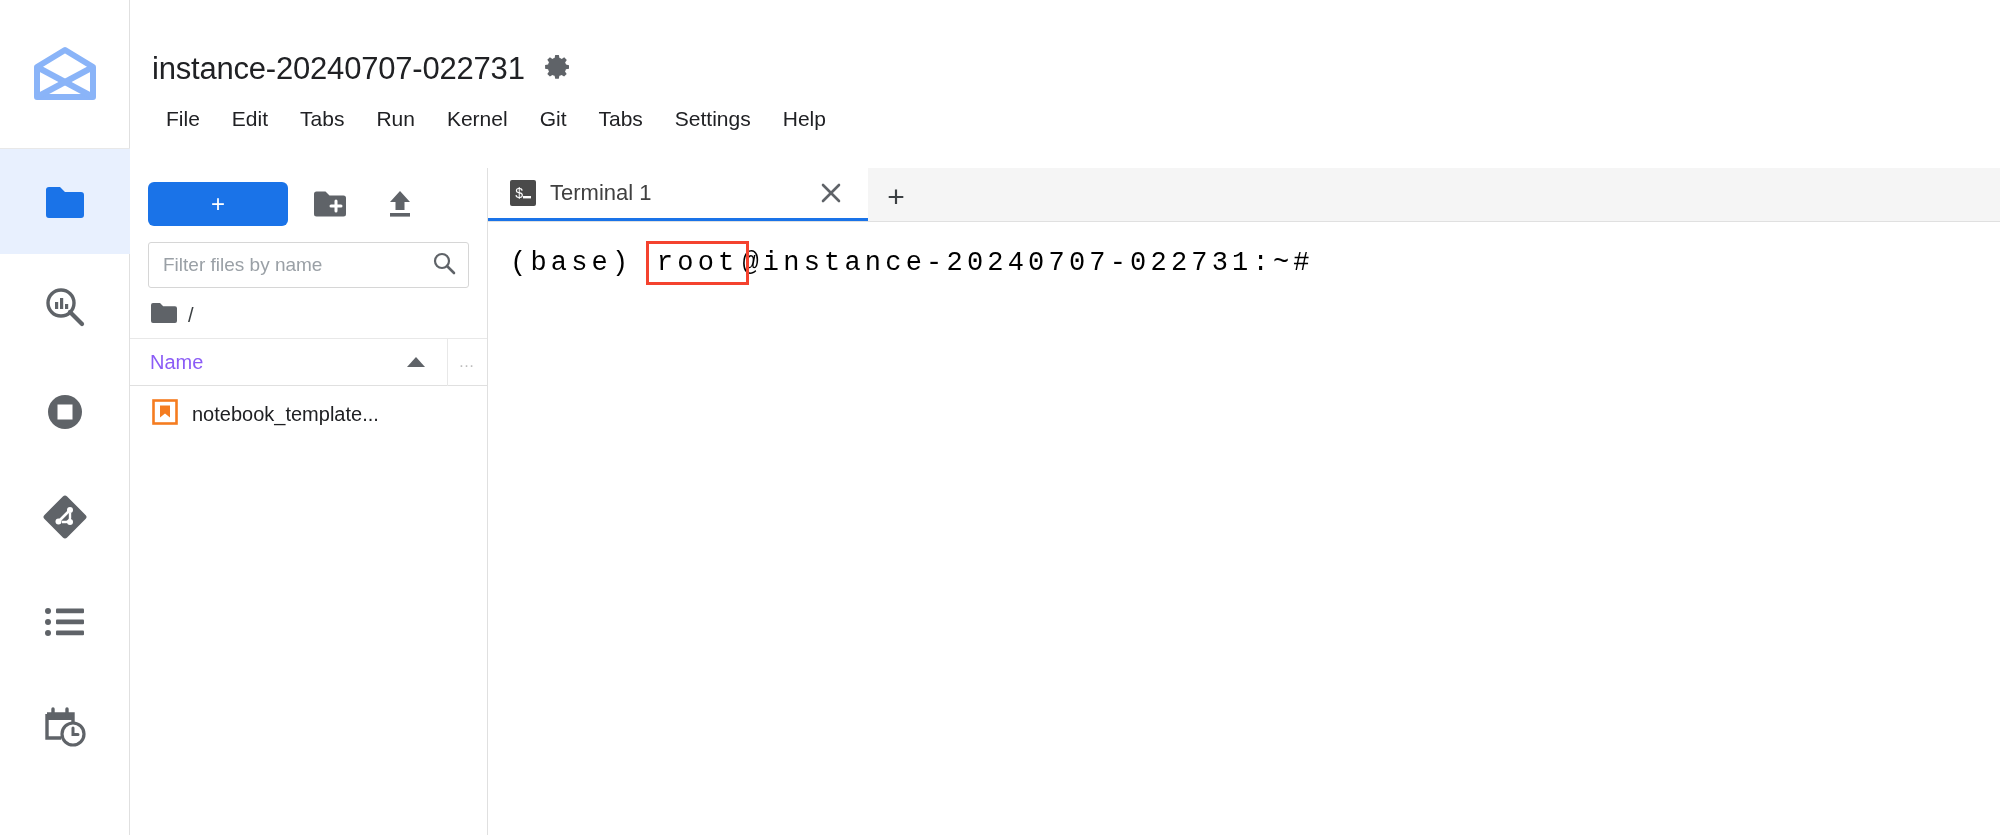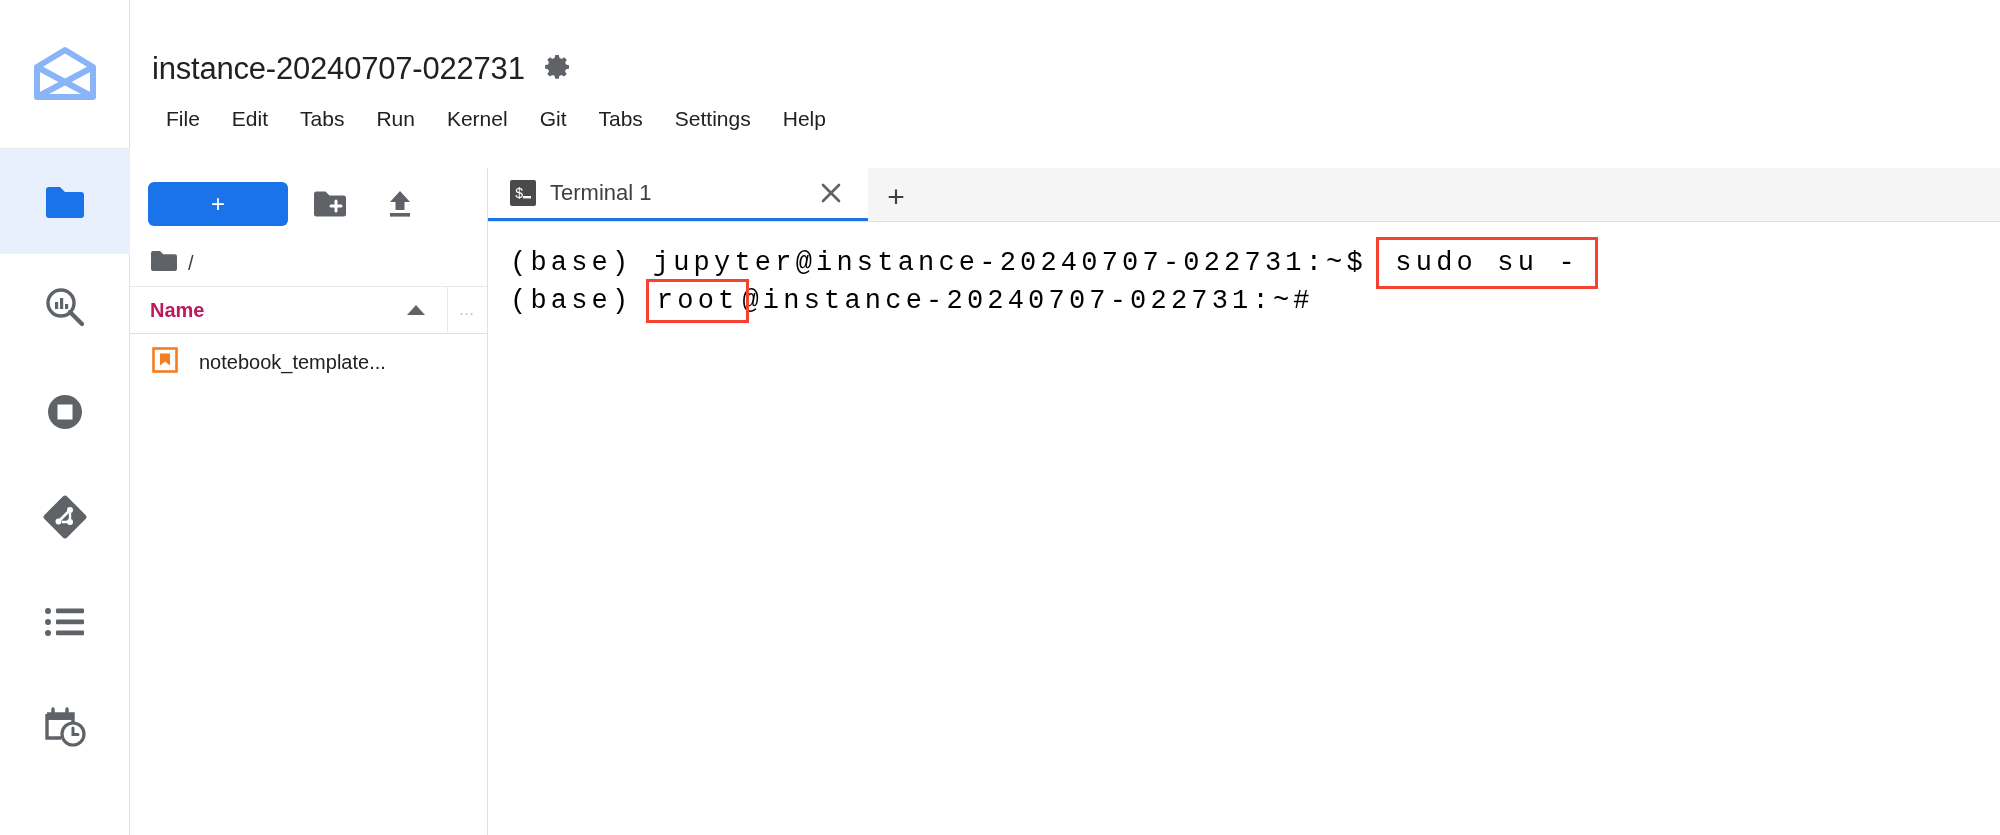--- a/index.html
+++ b/index.html
@@ -71,34 +71,34 @@
     padding: 14px 18px 10px 20px; cursor: pointer;
   }
   .breadcrumb .bc-text { font-size: 20px; color: #3c4043; }
 
   .col-header {
     display: flex; align-items: center;
     border-top: 1px solid #e8e8e8; border-bottom: 1px solid #e0e0e0;
     height: 48px; padding-left: 20px;
   }
   .col-header .ch-name {
-    flex: 1; font-size: 20px; font-weight: bold; color: #be185d;
+    flex: 1; font-size: 20px; font-weight: normal; color: #8b5cf6;
     display: flex; align-items: center; justify-content: space-between;
     padding-right: 16px;
   }
   .sort-caret { margin-right: 4px; }
   .ch-more {
     width: 40px; height: 48px; border-left: 1px solid #e8e8e8;
     display: flex; align-items: center; justify-content: center;
     color: #bdbdbd; font-size: 16px; letter-spacing: 2px;
   }
 
   .file-list { padding-top: 6px; }
   .file-row {
-    display: flex; align-items: center; gap: 21px;
+    display: flex; align-items: center; gap: 14px;
     height: 44px; padding-left: 22px; cursor: pointer;
   }
   .file-name { font-size: 20px; color: #202124; white-space: nowrap; }
 
   
   .header { position: absolute; left: 130px; top: 16px; width: 1870px; height: 168px; }
   .title-row {
     display: flex; align-items: center; gap: 16px;
     padding: 34px 0 0 22px;
   }
@@ -306,20 +306,29 @@
       <button class="tb-icon-btn">
         <span>
           <svg width="30" height="30" viewBox="0 0 30 30">
             <path d="M15 2 L25 13 H19.5 V21 H10.5 V13 H5 Z" fill="#5f6368"></path>
             <rect x="5" y="24" width="20" height="3.6" fill="#5f6368"></rect>
           </svg>
         </span>
       </button>
     </div>
 
+    <div class="filter-box">
+      <input type="text" placeholder="Filter files by name" style="">
+      <span>
+        <svg width="24" height="24" viewBox="0 0 24 24">
+          <circle cx="10" cy="10" r="7" fill="none" stroke="#5f6368" stroke-width="2.2"></circle>
+          <line x1="15" y1="15" x2="22" y2="22" stroke="#5f6368" stroke-width="2.6" stroke-linecap="round"></line>
+        </svg>
+      </span>
+    </div>
 
     <div class="breadcrumb">
       <span>
         <svg width="28" height="22" viewBox="0 0 28 22">
           <path d="M1 3a2 2 0 012-2h7l3.2 3.2H25a2 2 0 012 2V19a2 2 0 01-2 2H3a2 2 0 01-2-2z" fill="#5f6368"></path>
         </svg>
       </span>
       <span class="bc-text">/</span>
     </div>
 
@@ -366,21 +375,20 @@
             <line x1="4" y1="4" x2="20" y2="20" stroke="#5f6368" stroke-width="2.6" stroke-linecap="round"></line>
             <line x1="20" y1="4" x2="4" y2="20" stroke="#5f6368" stroke-width="2.6" stroke-linecap="round"></line>
           </svg>
         </span>
       </div>
       <div class="tab-add">+</div>
     </div>
 
     <div class="terminal">
 
-      <div class="term-line"><span>(base) jupyter@instance-20240707-022731:~$ </span><span class="boxed-cmd">sudo su -</span></div>
 
       <div class="term-line"><span>(base) </span><span class="boxed">root</span><span>@instance-20240707-022731:~#</span></div>
 
     </div>
 
   </div>
 
 </div>
 
 </body></html>

